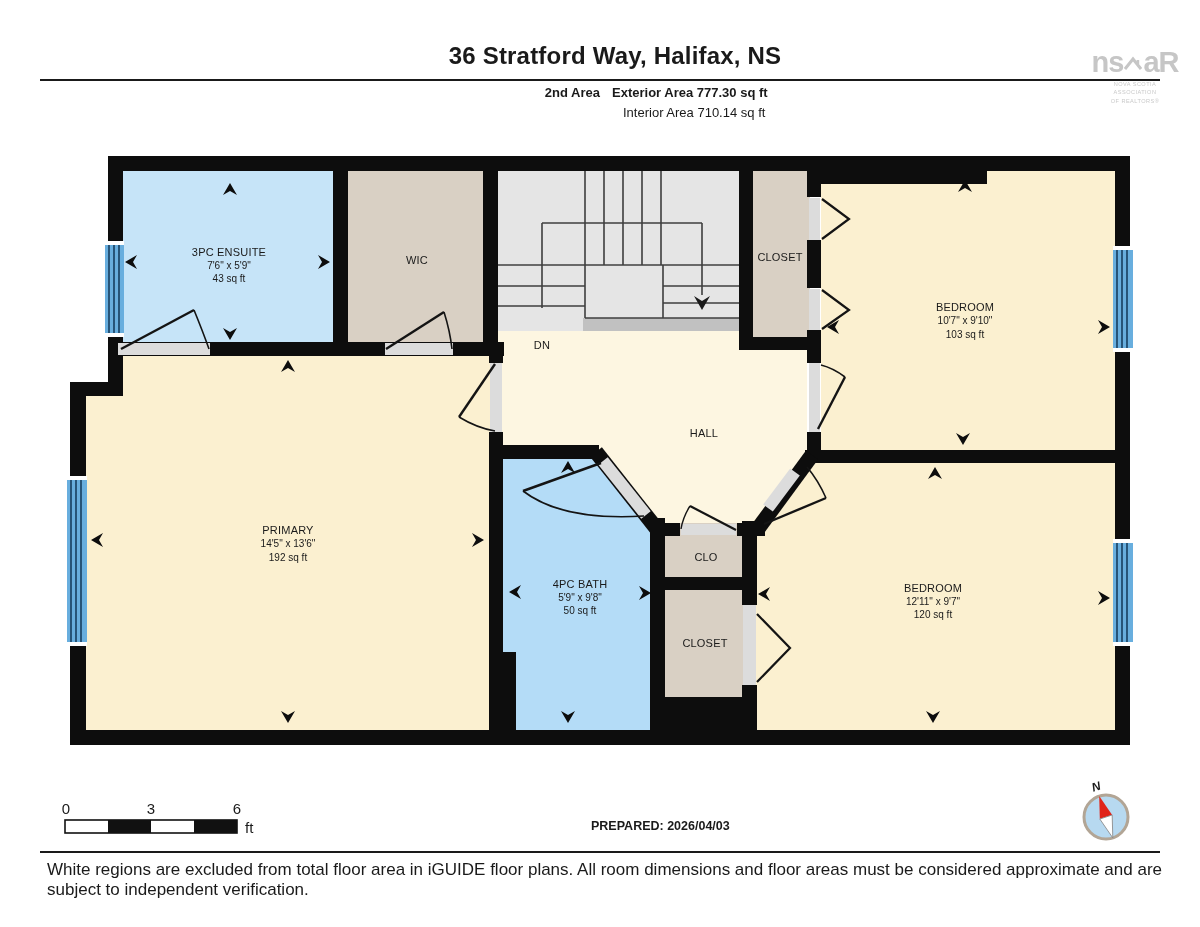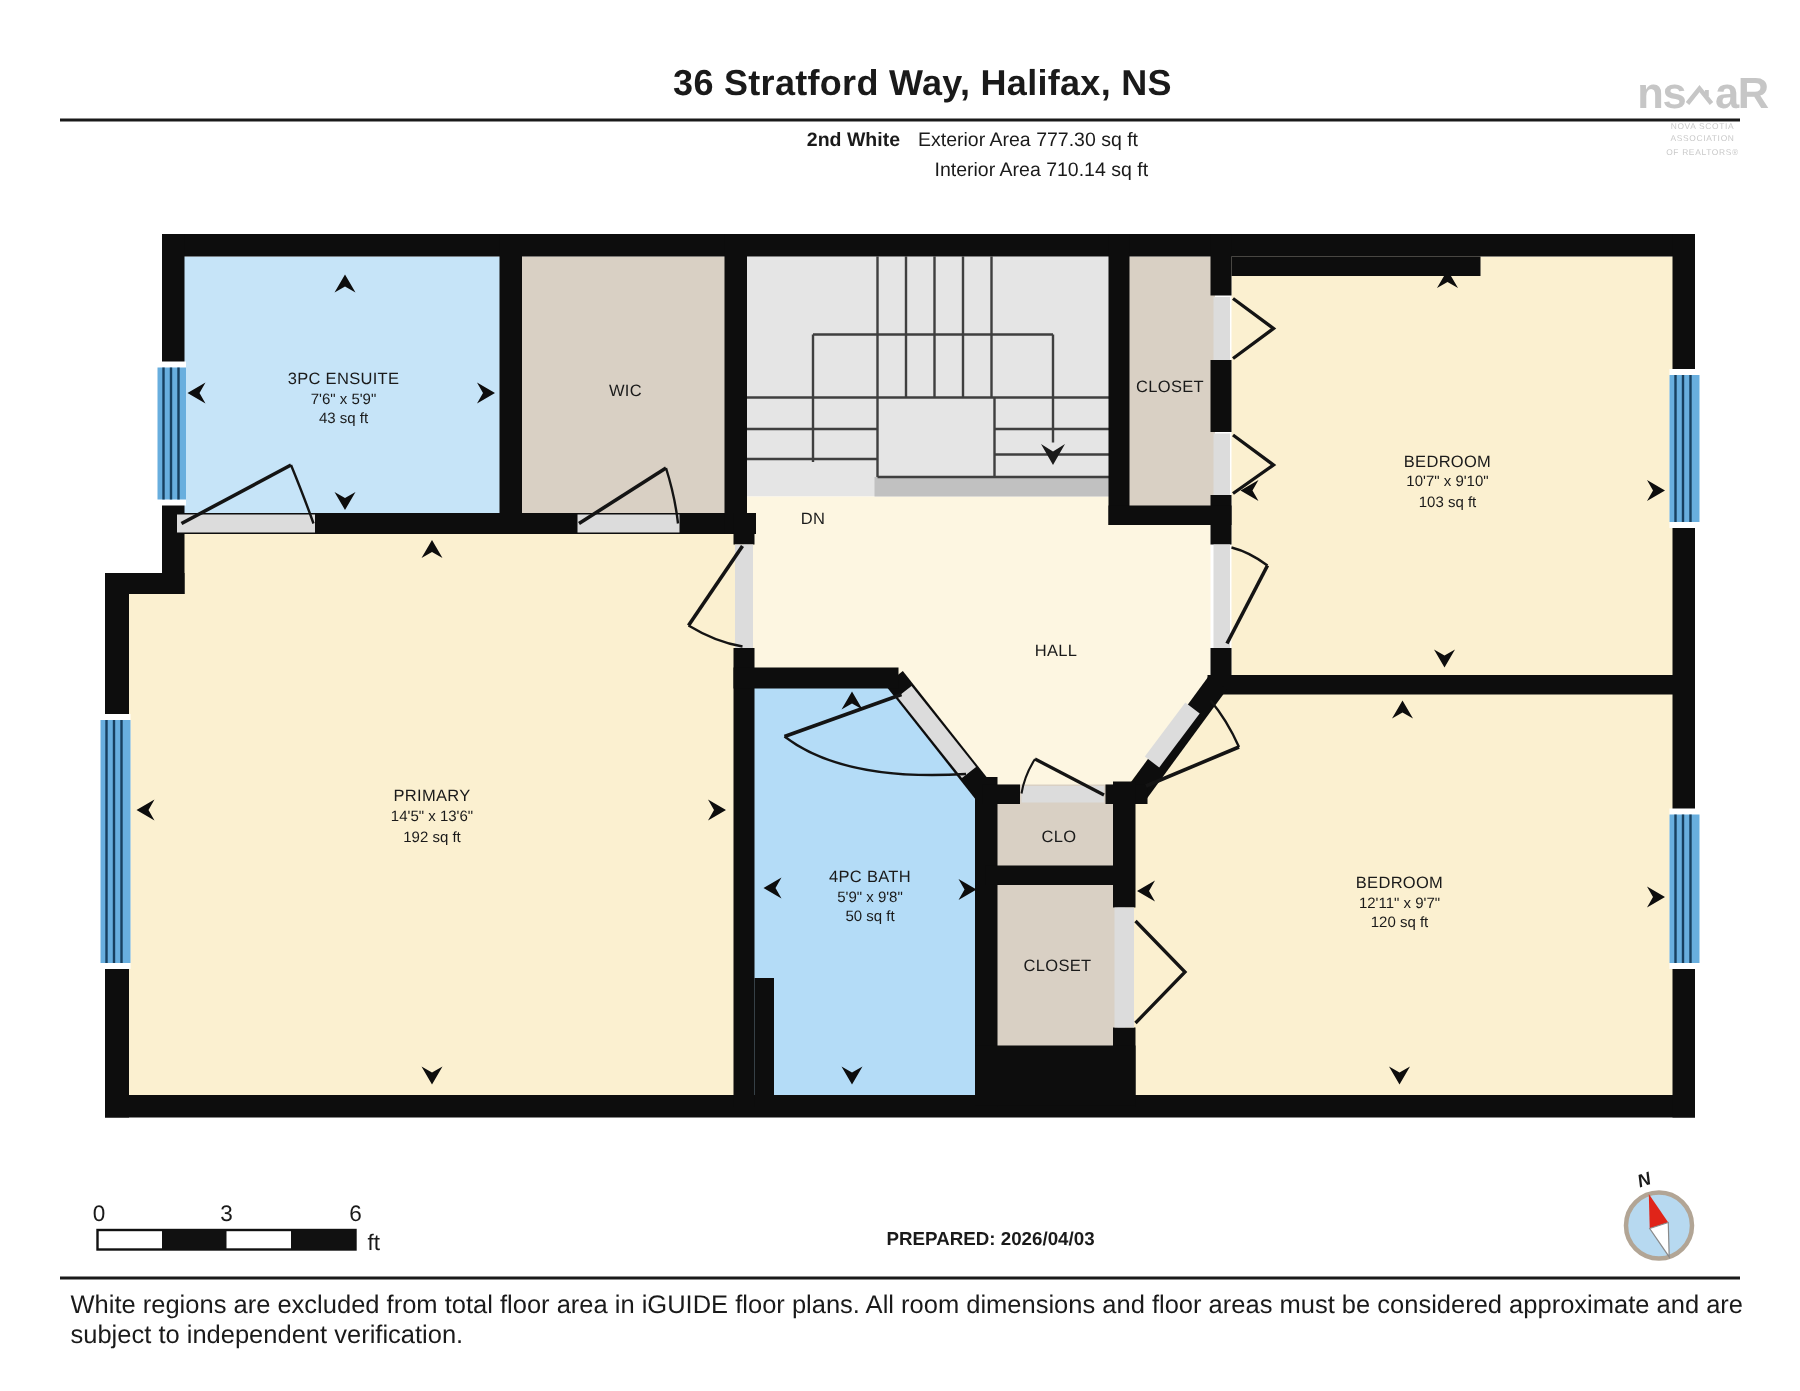--- a/index.html
+++ b/index.html
@@ -4,21 +4,21 @@
 <style>
   html,body{margin:0;padding:0;background:#ffffff;}
   #page{position:relative;width:1200px;height:927px;background:#ffffff;overflow:hidden;
         font-family:"Liberation Sans","DejaVu Sans",sans-serif;color:#1a1a1a;}
   .abs{position:absolute;}
   #title{top:42px;left:15px;width:1200px;text-align:center;font-size:24px;font-weight:bold;letter-spacing:.2px;}
   .rule{left:40px;width:1120px;height:2px;background:#1a1a1a;}
   #rule-top{top:79px;}
   #rule-bottom{top:851px;}
   #floor-label{top:85px;left:400px;width:200px;text-align:right;font-size:13px;font-weight:bold;}
-  #ext-area{top:85px;left:612px;font-size:13px;}
+  #ext-area{top:85px;left:612px;font-size:13px;font-weight:bold;}
   #int-area{top:105px;left:612px;font-size:13px;margin-left:11px;}
   #prepared{top:819px;left:545px;font-size:12.5px;font-weight:bold;padding-left:46px;}
   #footer-note{top:860px;left:47px;width:1120px;font-size:17px;}
   #logo{top:16px;left:1096px;width:78px;text-align:center;line-height:1;margin-top:32px;}
   .logo-word{font-size:29px;font-weight:bold;color:#c6c6c6;letter-spacing:-1px;display:flex;align-items:flex-end;justify-content:center;}
   .logo-tag{font-size:5.6px;color:#c9c9c9;letter-spacing:.45px;margin-top:3px;line-height:1.5;}
   svg text{font-family:"Liberation Sans","DejaVu Sans",sans-serif;fill:#1a1a1a;}
   .room-name{font-size:11px;letter-spacing:.2px;}
   .room-sub{font-size:10px;}
   .scale-num{font-size:15px;}
@@ -39,21 +39,21 @@
         </svg>
       </span>
       <span>aR</span>
     </div>
     <div class="logo-tag">
       <div>NOVA SCOTIA ASSOCIATION</div>
       <div>OF REALTORS®</div>
     </div>
   </div>
   <div id="rule-top" class="rule abs"></div>
-  <div id="floor-label" class="abs">2nd White</div>
+  <div id="floor-label" class="abs">2nd Area</div>
   <div id="ext-area" class="abs">Exterior Area 777.30 sq ft</div>
   <div id="int-area" class="abs">Interior Area 710.14 sq ft</div>
 
   <svg class="abs" style="top:0;left:0;" width="1200" height="927" viewBox="0 0 1200 927">
 
     <g>
       <rect x="120" y="171" width="218" height="180" fill="#c6e4f8"></rect>
       <rect x="340" y="171" width="150" height="180" fill="#d9d0c4"></rect>
       <rect x="497" y="171" width="246" height="160" fill="#e5e5e5"></rect>
       <rect x="750" y="171" width="60" height="170" fill="#d9d0c4"></rect>

